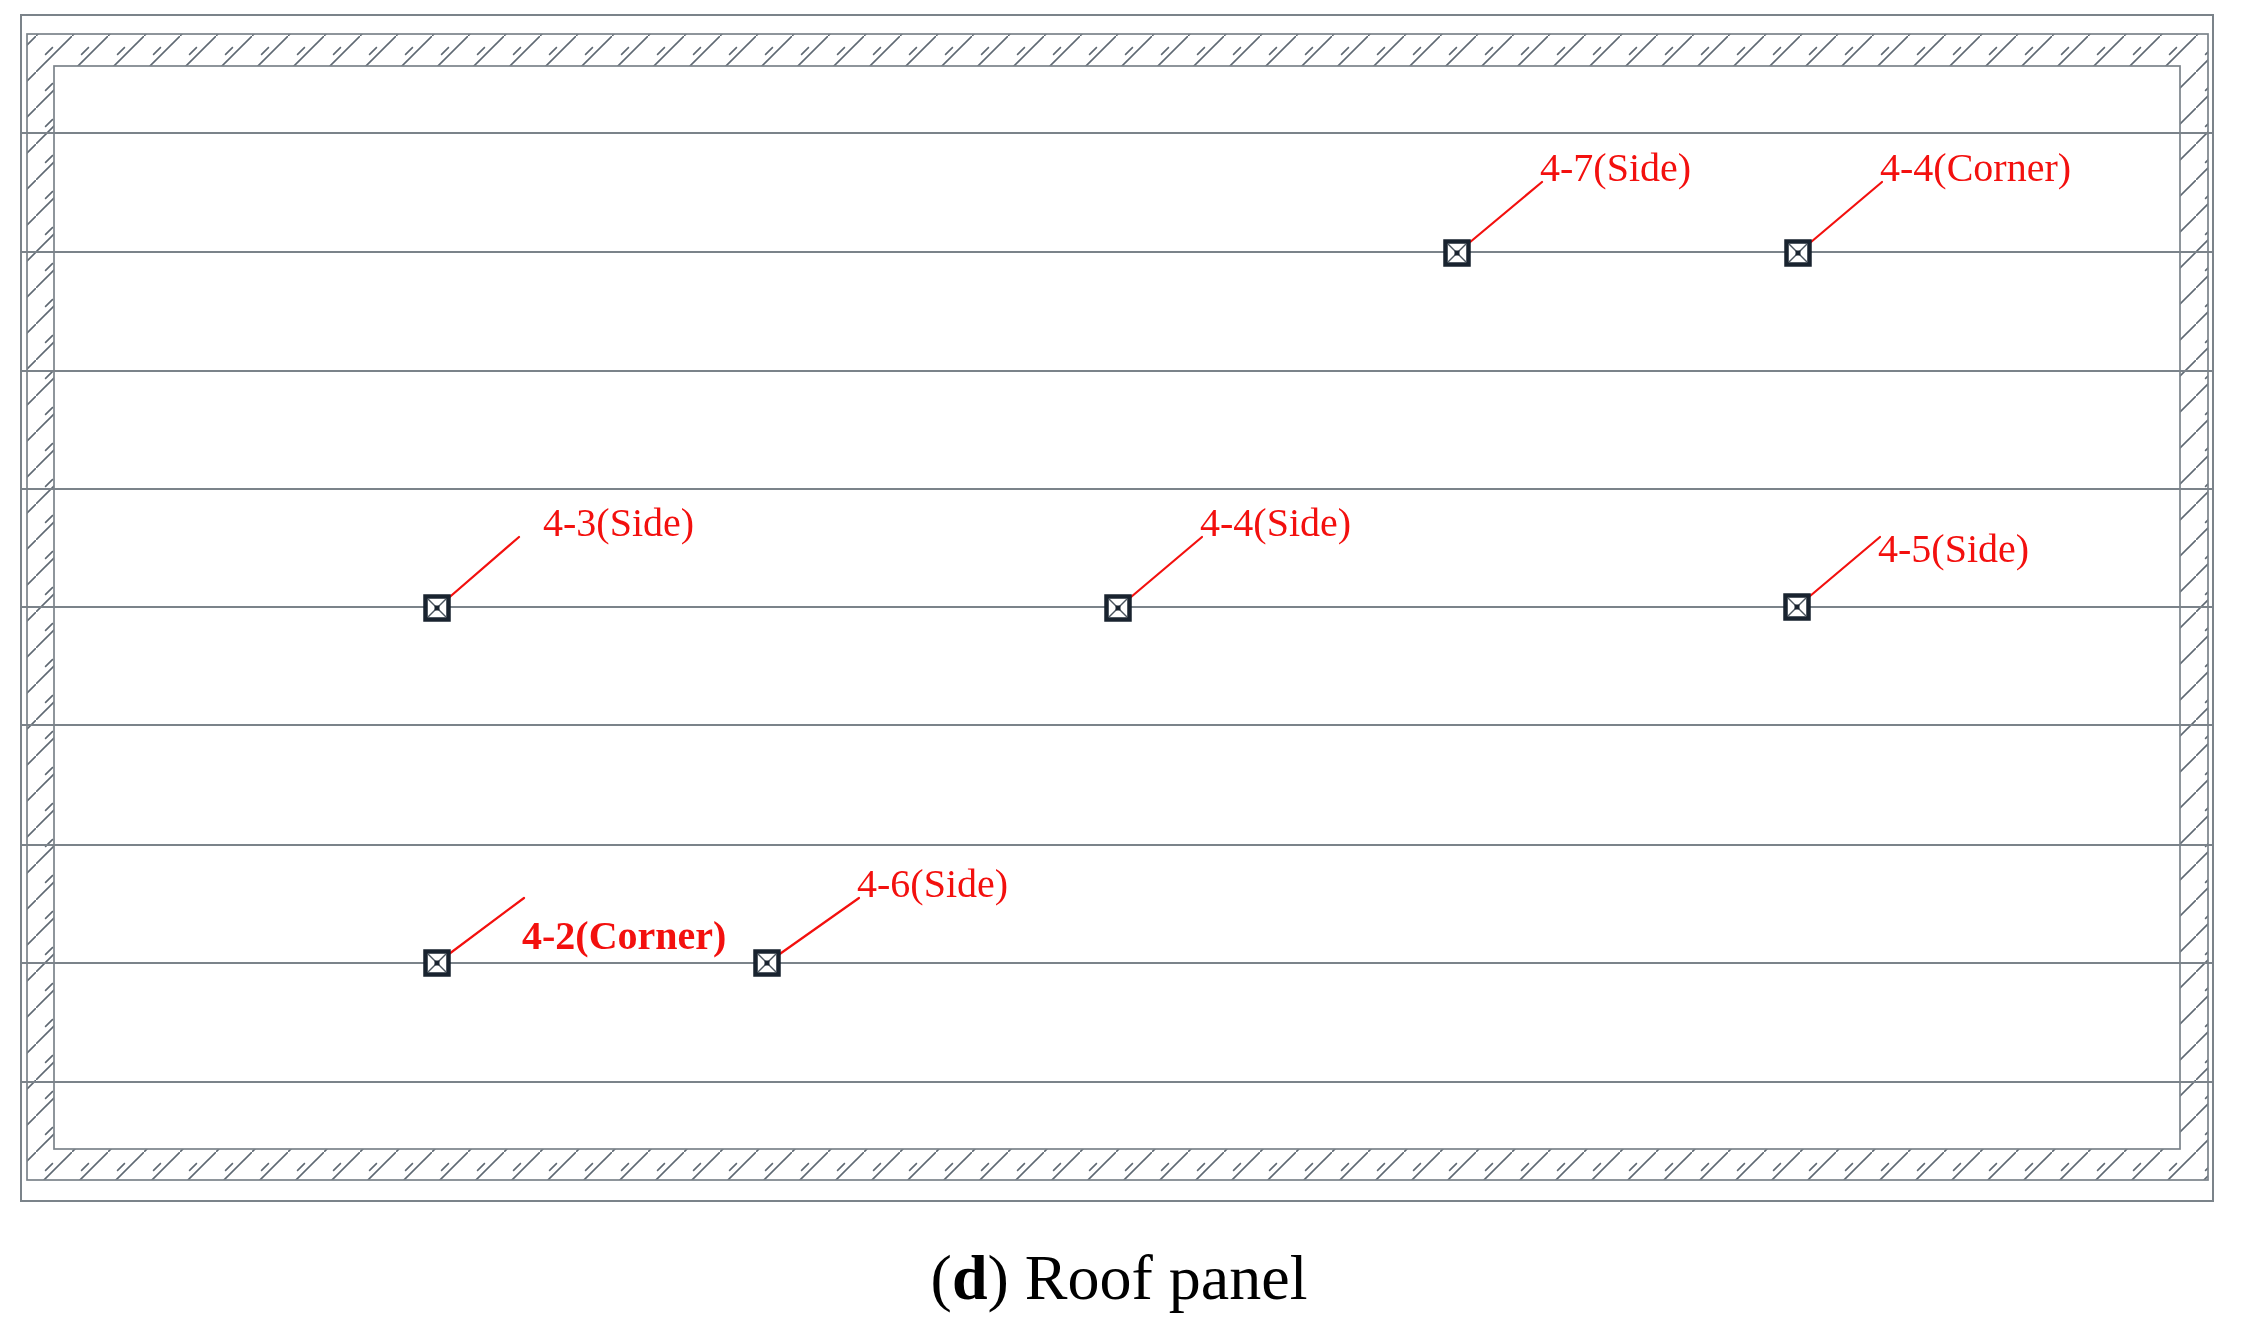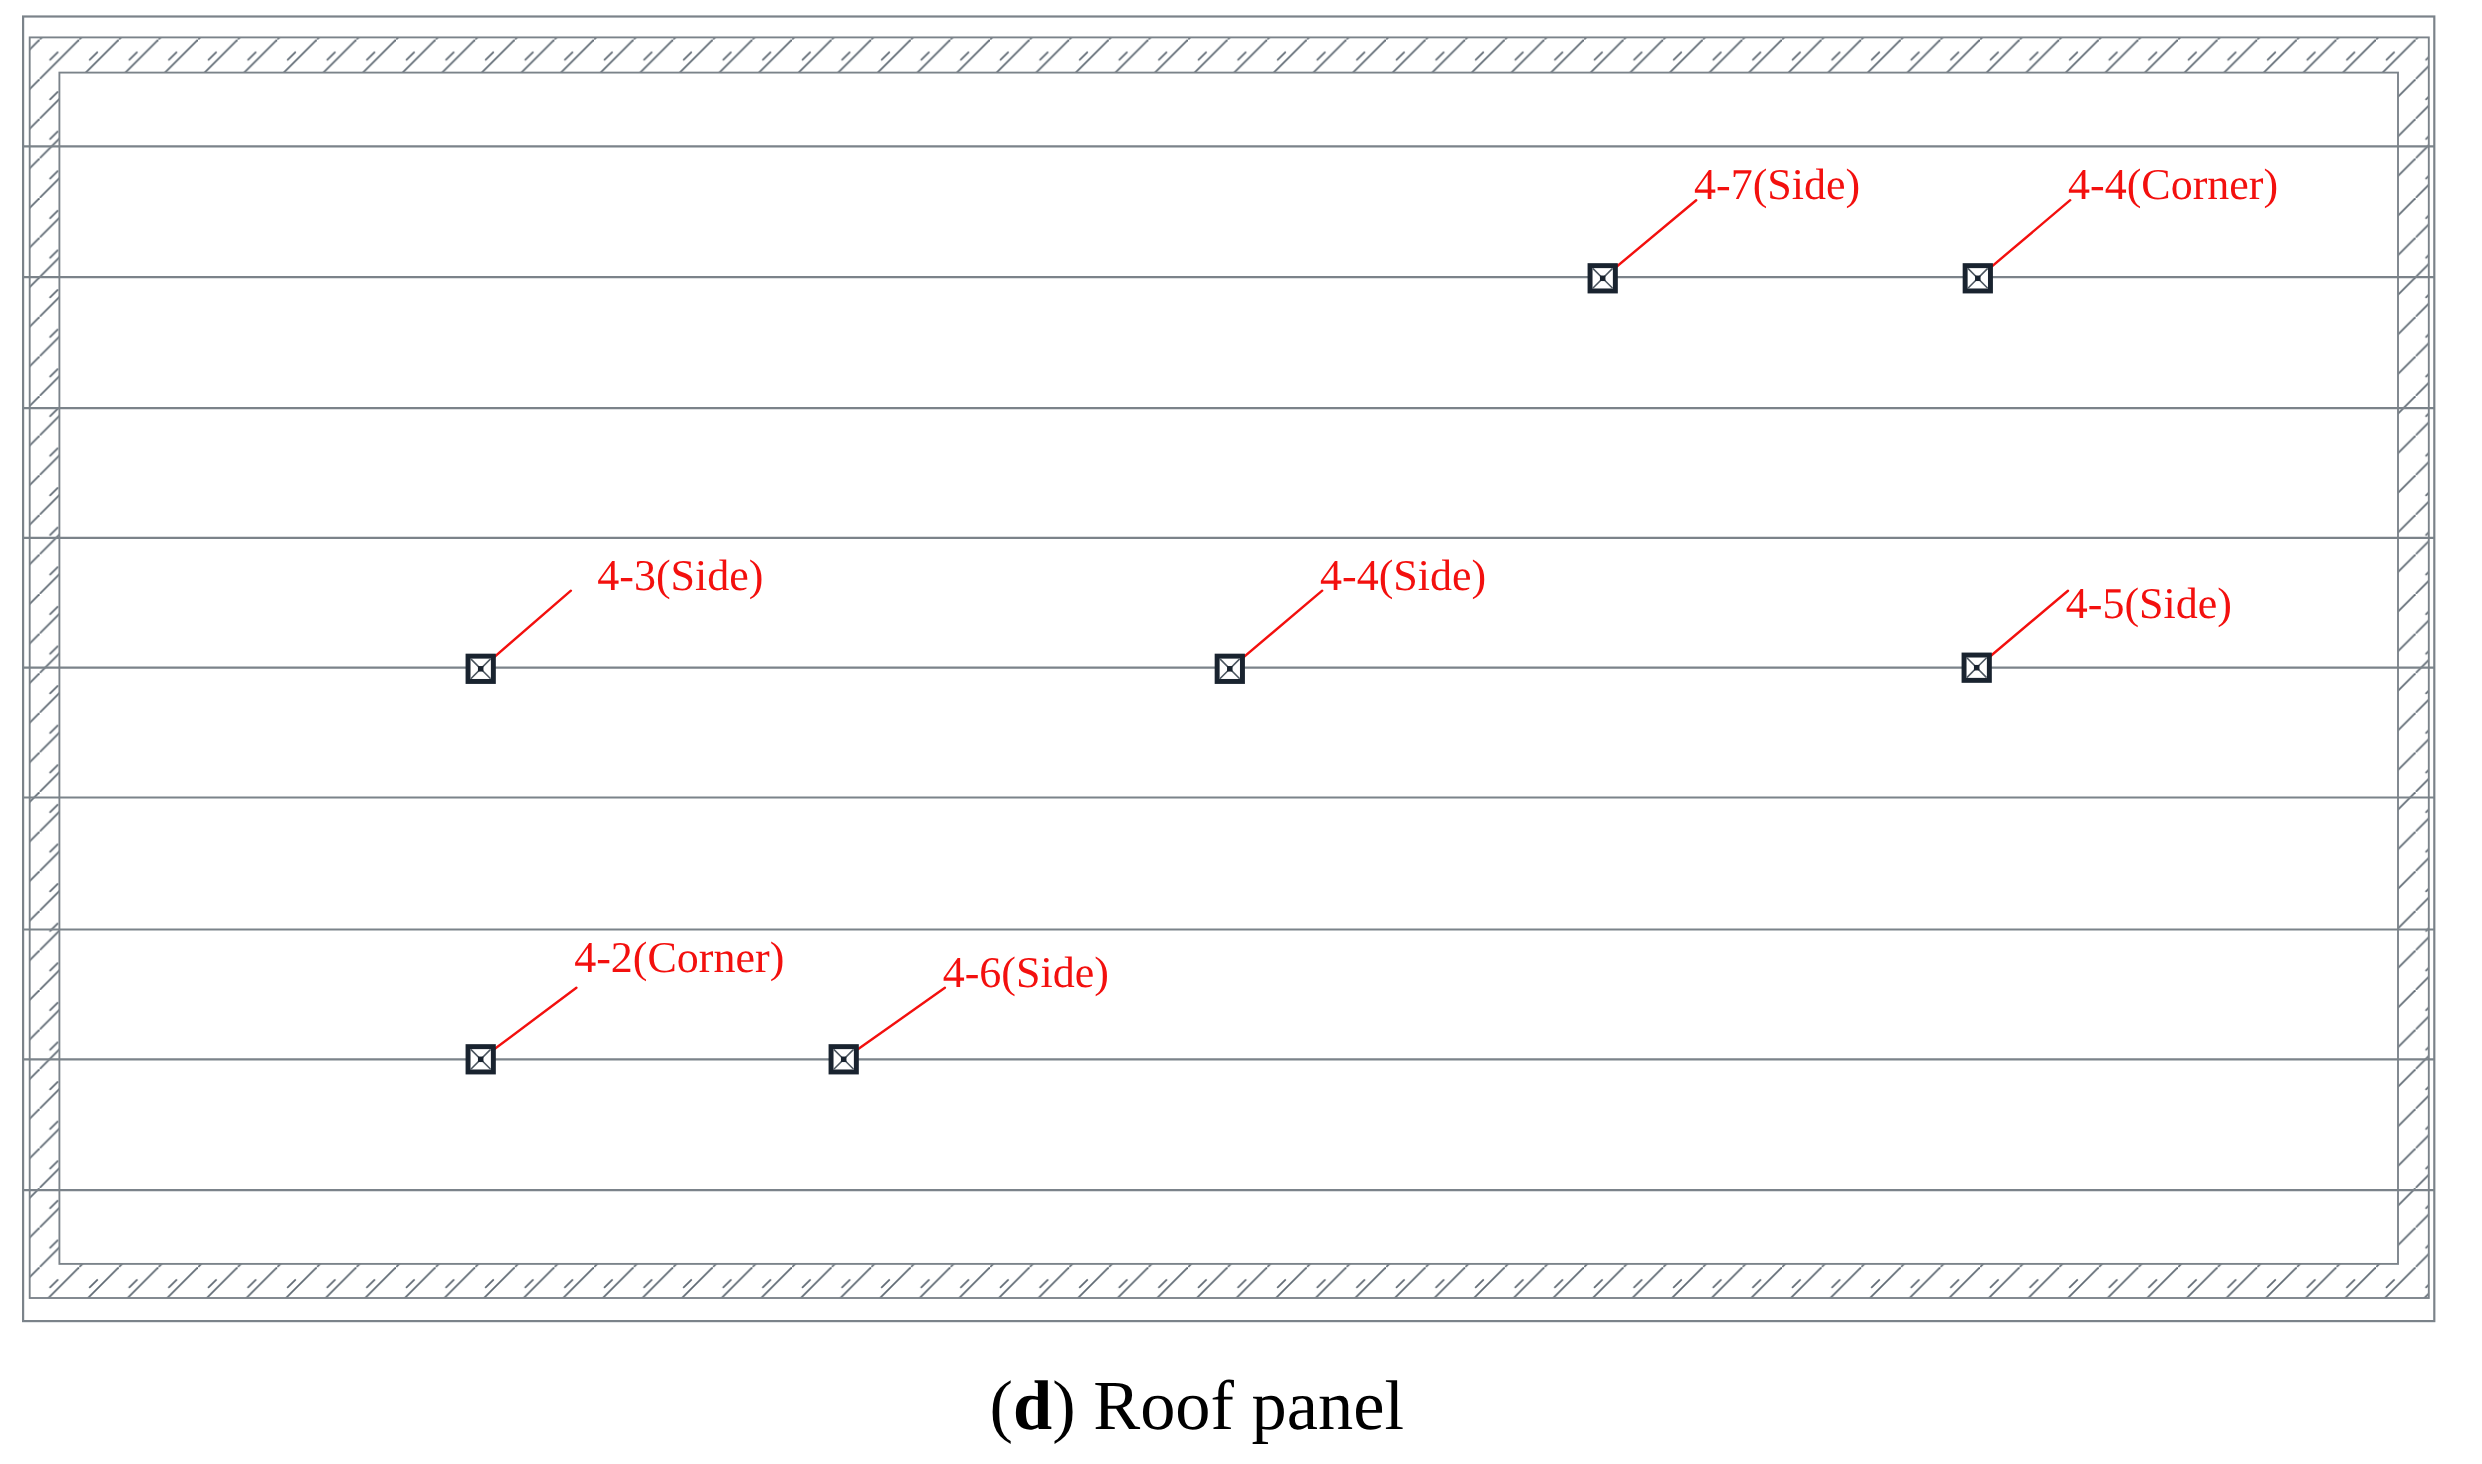--- a/index.html
+++ b/index.html
@@ -25,20 +25,21 @@
     position:absolute;
     font-size:40px;line-height:1.0;
     color:var(--red);
     white-space:nowrap;
   }
   .caption{
     position:absolute;top:1244px;left:0;width:2176px;
     text-align:center;
     font-size:64px;line-height:1.05;color:#000000;
     white-space:nowrap;
+    padding-left:31px;
   }
 </style>
 </head>
 <body>
 
 <div class="stage">
 
   <svg id="drawing-svg" width="2256" height="1331" viewBox="0 0 2256 1331">
     <defs>
       <pattern id="hatch" width="36" height="36" patternUnits="userSpaceOnUse">
@@ -115,21 +116,21 @@
           <rect class="marker-box" x="1445.5" y="241.5" width="23" height="23"></rect>
           <line class="marker-x" x1="1448" y1="244" x2="1466" y2="262"></line>
           <line class="marker-x" x1="1448" y1="262" x2="1466" y2="244"></line>
           <rect class="marker-dot" x="1454.5" y="250.5" width="5" height="5"></rect>
         </g>
       </g>
   </svg>
 
   <div id="labels">
       <div class="point-label" style="left: 857px; top: 864px;">4-6(Side)</div>
-      <div class="point-label" style="left: 522px; top: 851px;">4-2(Corner)</div>
+      <div class="point-label" style="left: 522px; top: 916px; font-weight: bold;">4-2(Corner)</div>
       <div class="point-label" style="left: 543px; top: 503px;">4-3(Side)</div>
       <div class="point-label" style="left: 1200px; top: 503px;">4-4(Side)</div>
       <div class="point-label" style="left: 1878px; top: 529px;">4-5(Side)</div>
       <div class="point-label" style="left: 1880px; top: 148px;">4-4(Corner)</div>
       <div class="point-label" style="left: 1540px; top: 148px;">4-7(Side)</div>
     </div>
 
   <div class="caption"><span>(</span><b>d</b><span>) Roof panel</span></div>
 </div>
 

